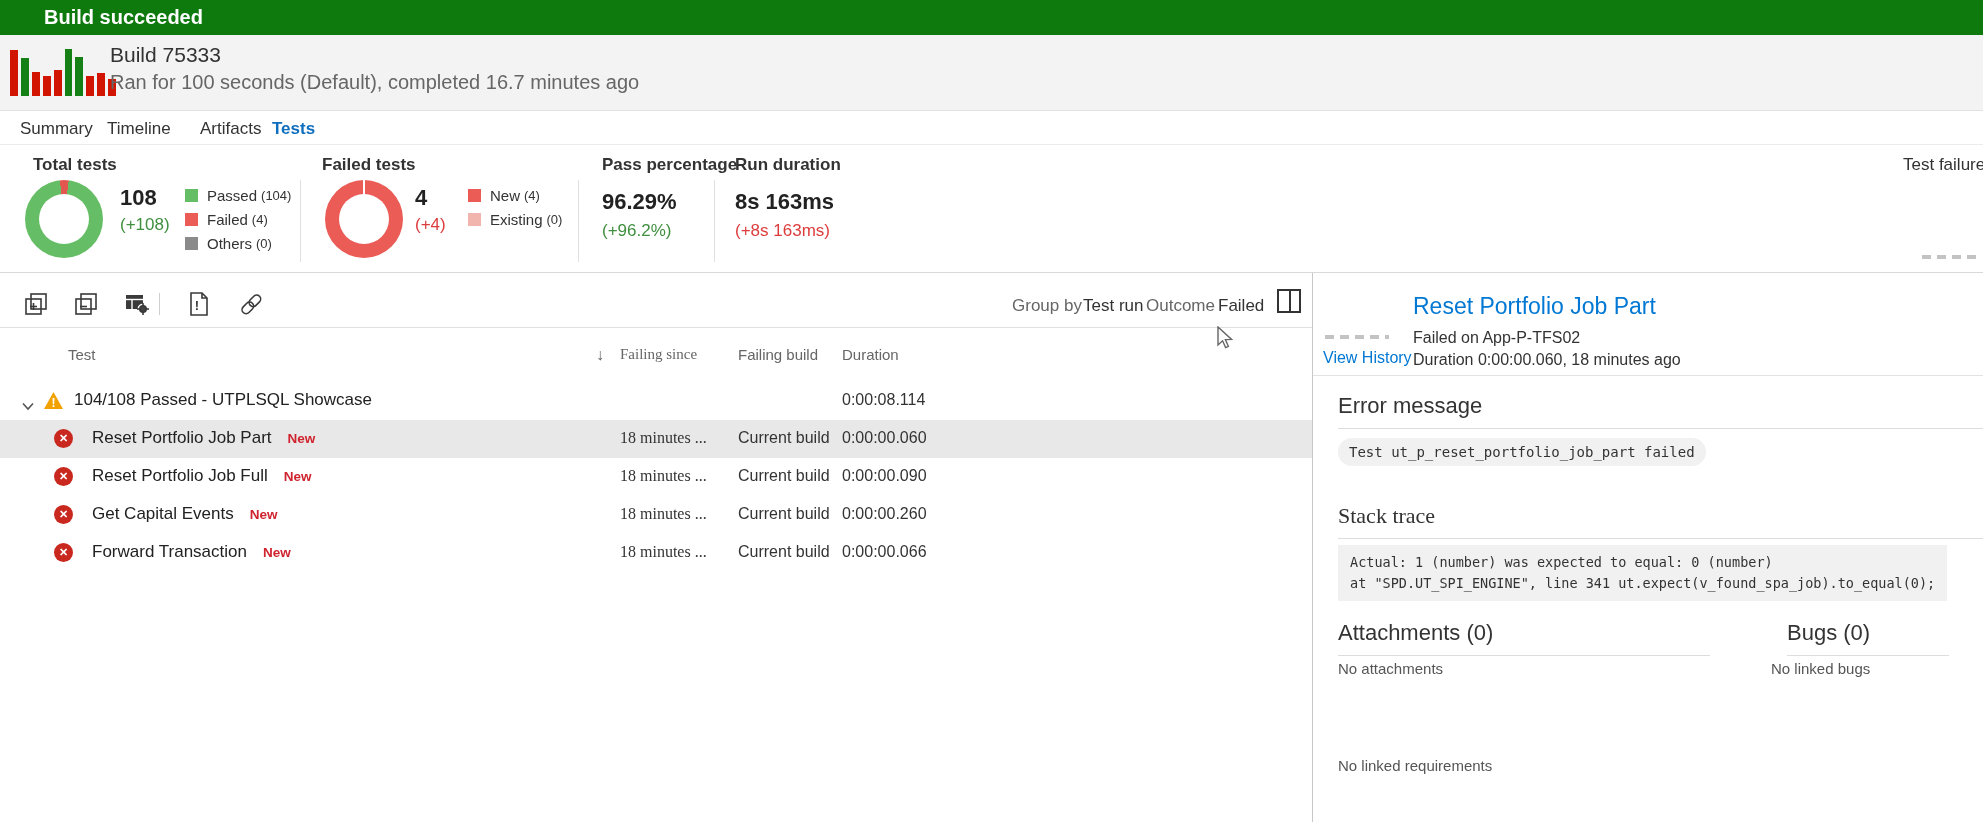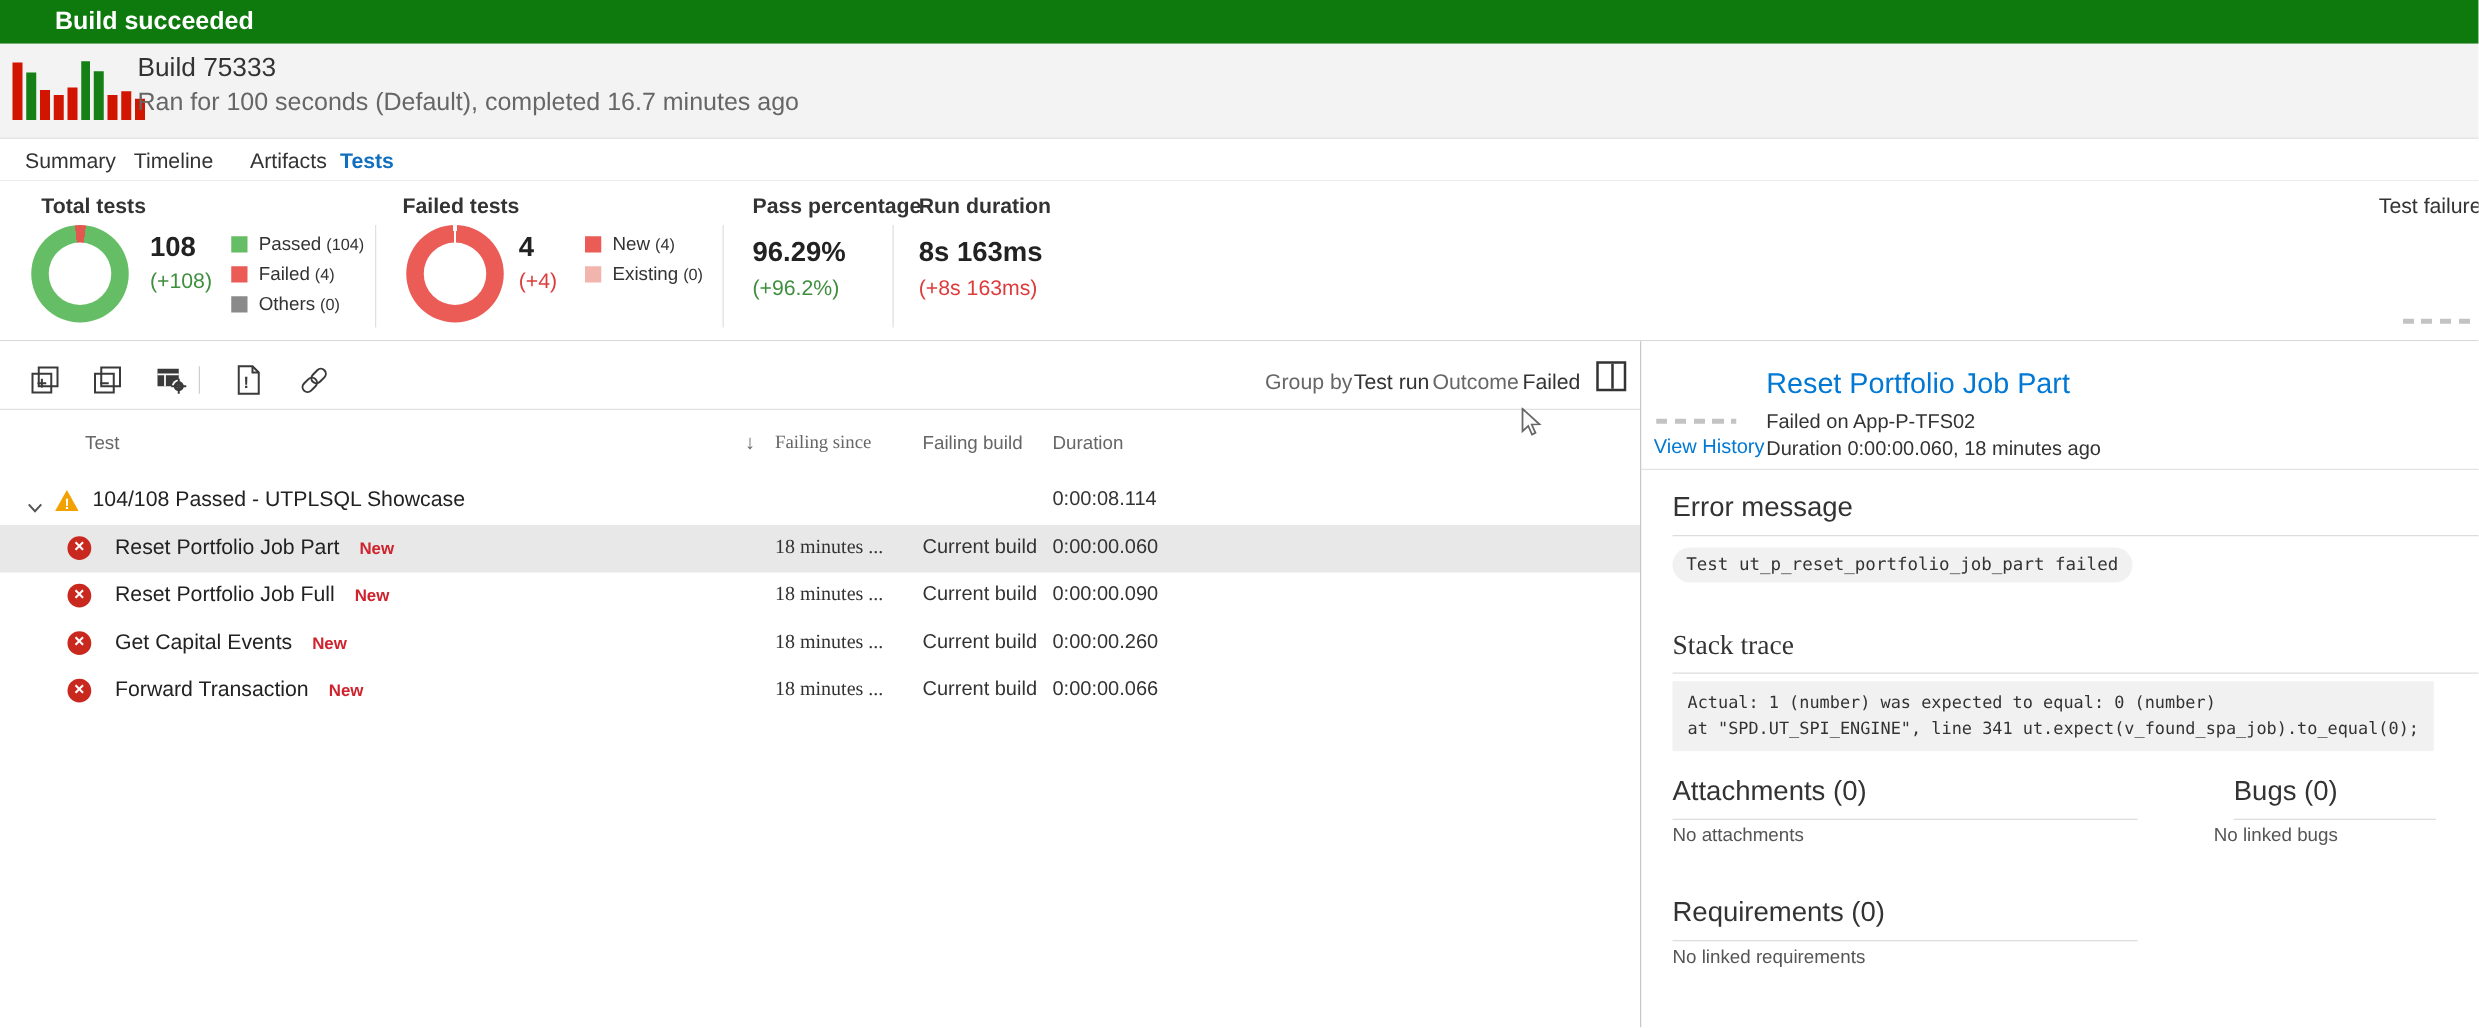--- a/index.html
+++ b/index.html
@@ -306,21 +306,20 @@
     <div class="d-heading dh-stack">Stack trace</div>
     <div class="codebox cb-stack"><span>Actual: 1 (number) was expected to equal: 0 (number)</span>
 <span>at "SPD.UT_SPI_ENGINE", line 341 ut.expect(v_found_spa_job).to_equal(0);</span></div>
 
     <div class="d-heading dh-attach">Attachments (0)</div>
     <div class="d-empty de-attach">No attachments</div>
 
     <div class="d-heading dh-bugs">Bugs (0)</div>
     <div class="d-empty de-bugs">No linked bugs</div>
 
-    <div class="d-heading dh-req">Requirements (0)</div>
     <div class="d-empty de-req">No linked requirements</div>
   </div>
 
   <div class="cursor">
     <svg width="20" height="24" viewBox="0 0 20 24">
         <path d="M2 1 L2 19 L6.6 14.8 L9.6 21.6 L12.4 20.3 L9.4 13.6 L15.6 13.4 Z" fill="#fbfbfb" stroke="#666" stroke-width="1.4"></path>
       </svg>
   </div>
 
 </div>

